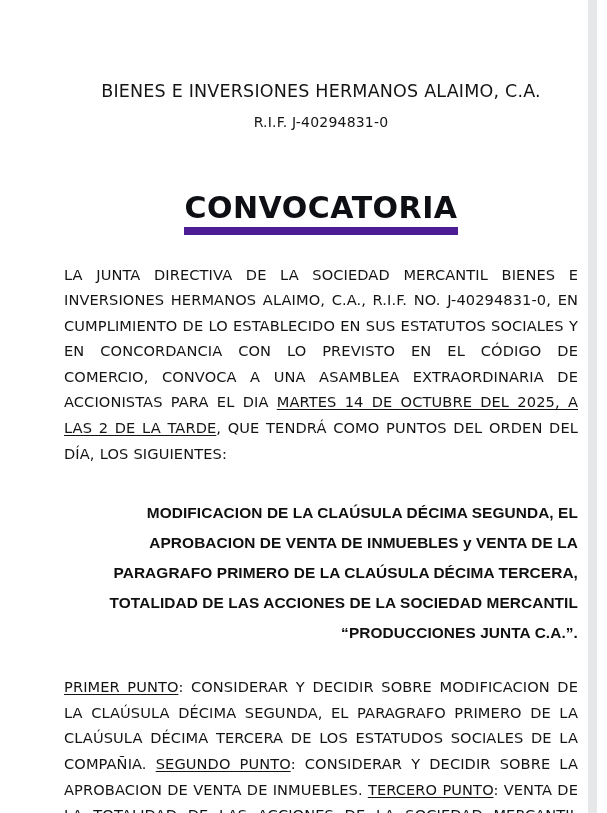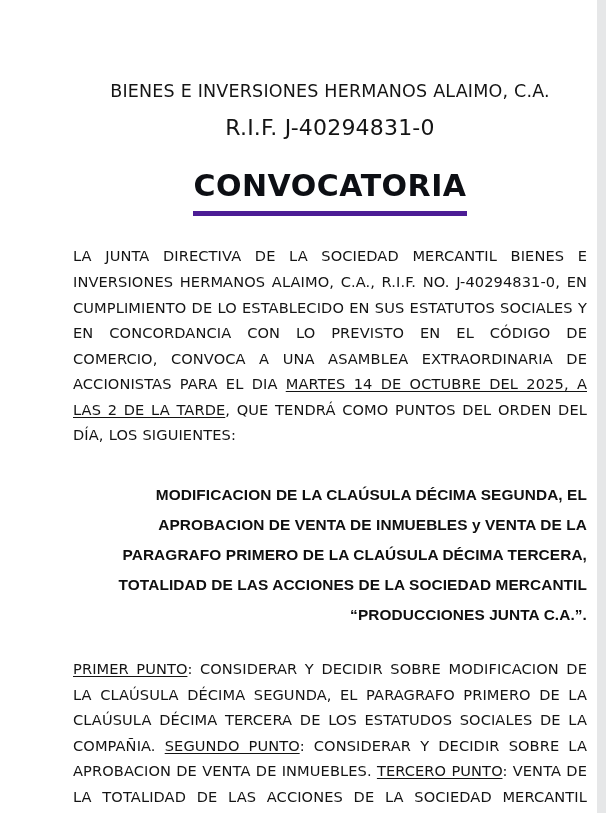--- a/index.html
+++ b/index.html
@@ -21,21 +21,21 @@
     position: absolute;
     top: 0;
     right: 0;
     width: 9px;
     height: 100%;
     background: #e6e7e8;
   }
 
   .page {
     position: absolute;
-    left: 16px;
+    left: 7px;
     top: 0;
     width: 590px;
     height: 813px;
     box-sizing: border-box;
     padding: 0;
   }
 
   .content {
     position: absolute;
     left: 57px;
@@ -48,40 +48,41 @@
     text-align: center;
     margin-top: 80px;
   }
   .company-name {
     font-size: 17.5px;
     letter-spacing: 0.2px;
     line-height: 1.35;
     white-space: nowrap;
   }
   .rif-line {
-    font-size: 22px;
+    font-size: 14px;
     letter-spacing: 0.2px;
     line-height: 1.35;
     margin-top: 9px;
   }
 
   
   .doc-title {
     text-align: center;
     margin-top: 26px;
     font-family: "DejaVu Sans", sans-serif;
     font-weight: bold;
     font-size: 30px;
     letter-spacing: 0.5px;
     color: #0d0f14;
   }
   .doc-title span {
-    border-bottom: 5px solid #4c1d95;
-    padding-bottom: 8px;
+    border-bottom: 8px solid #4c1d95;
+    padding-bottom: 2px;
     display: inline-block;
+    margin-top: 32px;
   }
 
   
   .para {
     text-align: justify;
     text-align-last: left;
     font-size: 14.6px;
     line-height: 25.6px;
     letter-spacing: 0.1px;
     word-spacing: 0.4px;

